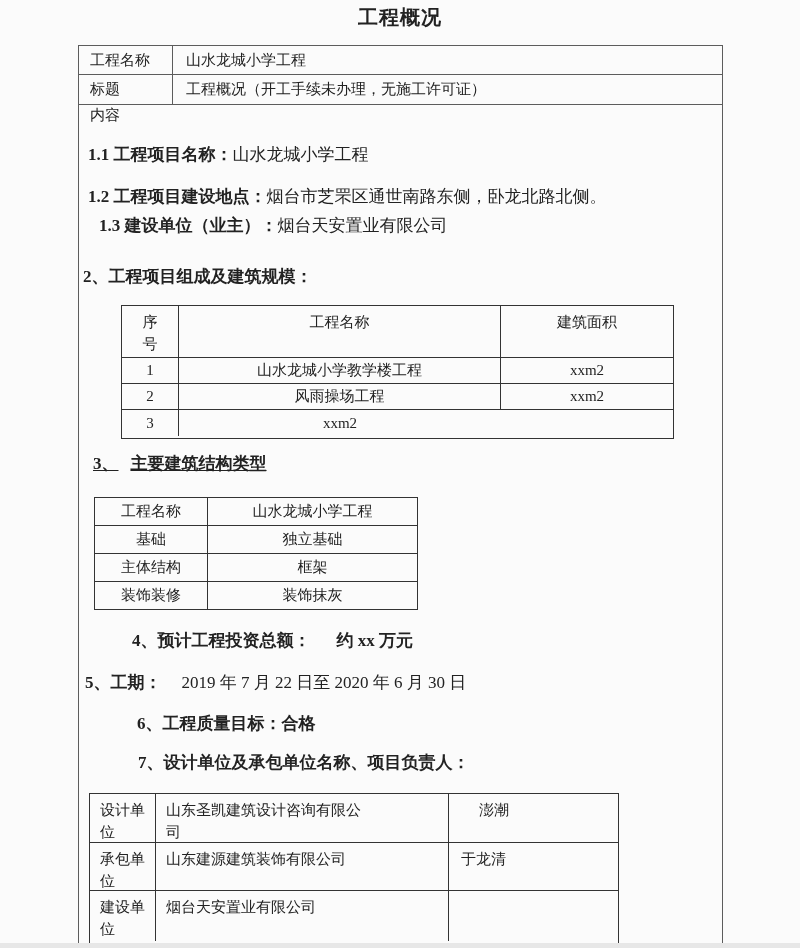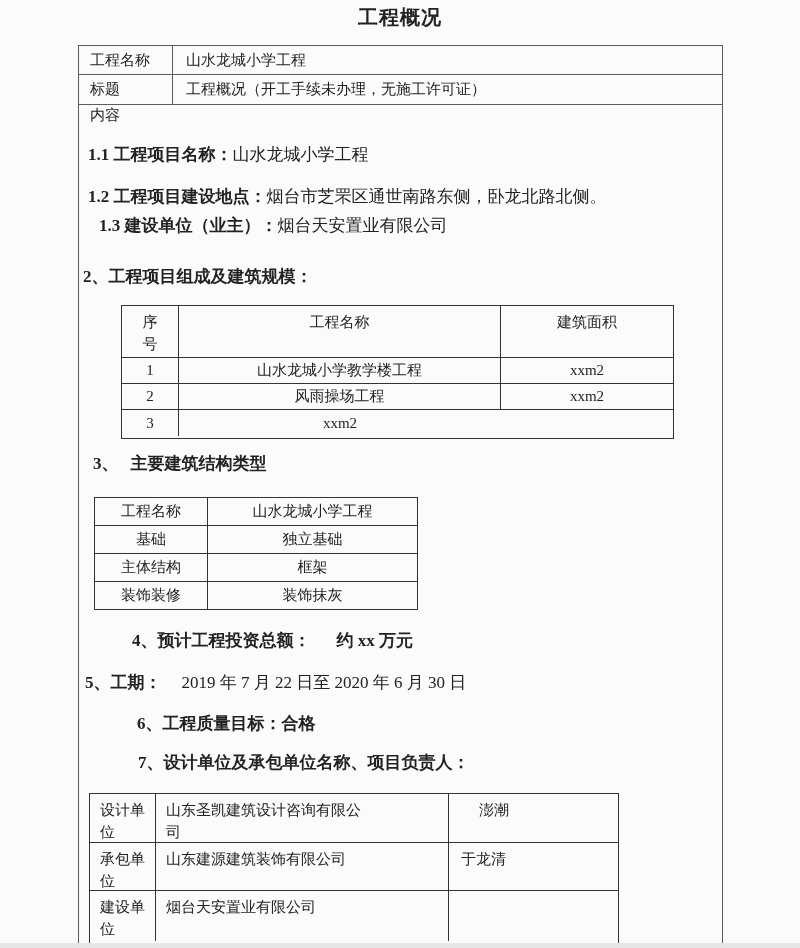--- a/index.html
+++ b/index.html
@@ -118,21 +118,21 @@
     <div class="cell cc last-col">xxm2</div>
 
     <div class="cell cc">2</div>
     <div class="cell cc">风雨操场工程</div>
     <div class="cell cc last-col">xxm2</div>
 
     <div class="cell cc last-row">3</div>
     <div class="cell cc last-col last-row">xxm2</div>
   </div>
 
-  <div class="line" style="left:93px;top:453px;">
+  <div class="line" style="left:93px;top:453px;text-decoration:underline;">
     <span class="b">3、</span><span class="b gap12">主要建筑结构类型</span>
   </div>
 
   <div class="itable structure-table">
     <div class="cell cc">工程名称</div>
     <div class="cell cc last-col">山水龙城小学工程</div>
     <div class="cell cc">基础</div>
     <div class="cell cc last-col">独立基础</div>
     <div class="cell cc">主体结构</div>
     <div class="cell cc last-col">框架</div>

